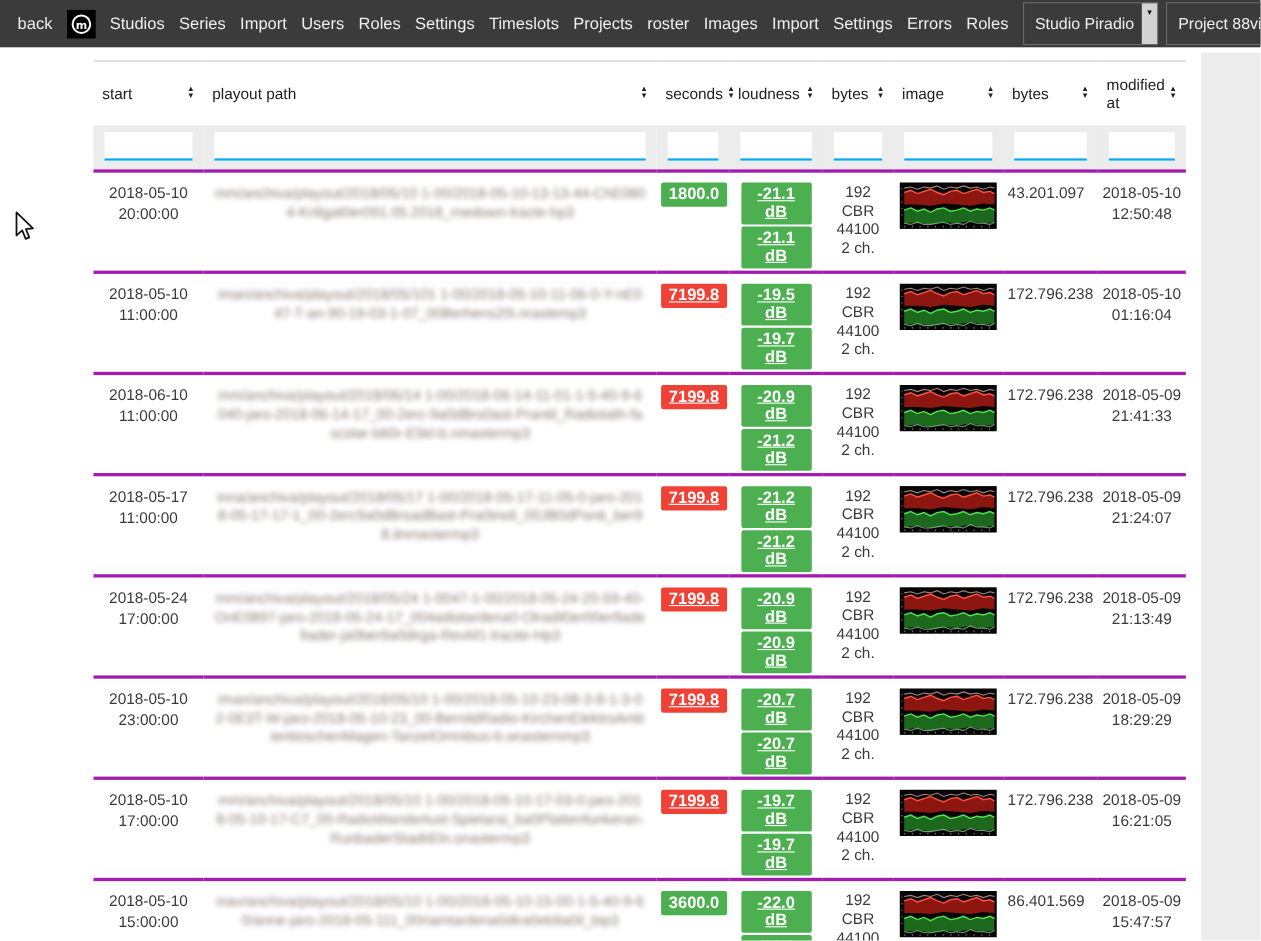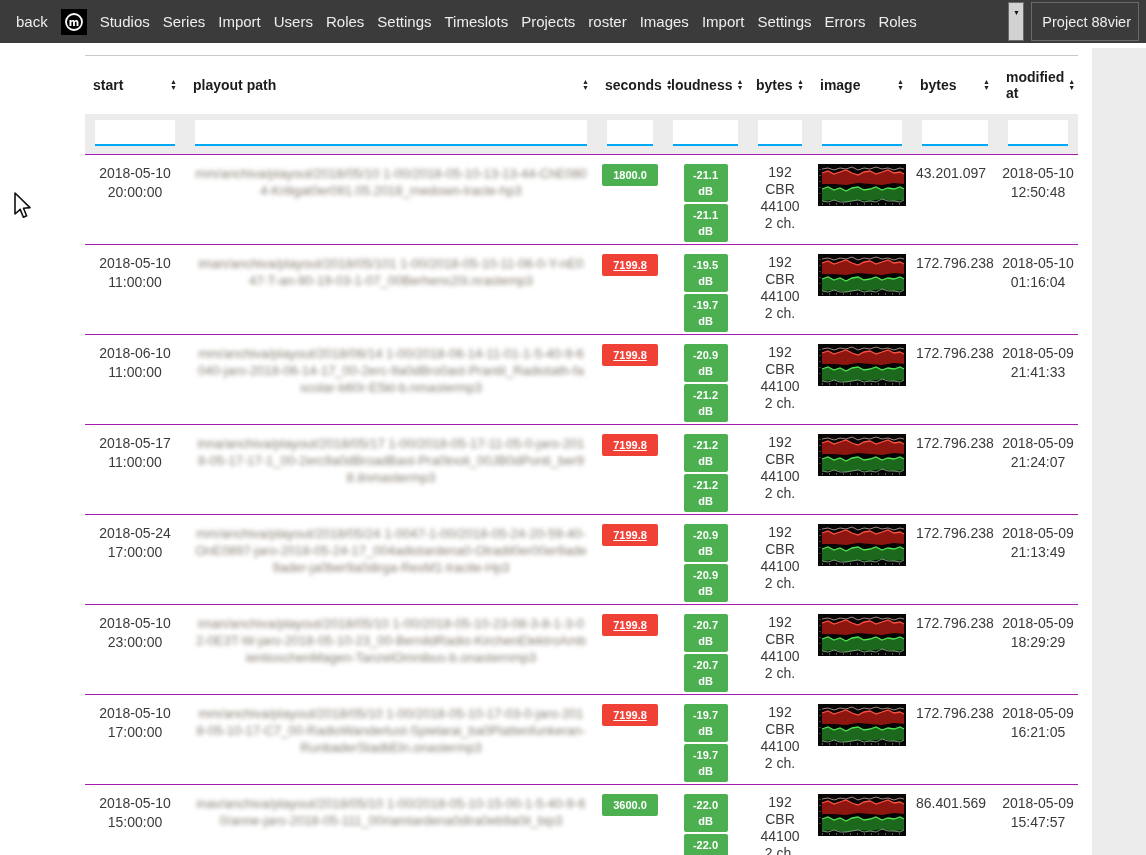--- a/index.html
+++ b/index.html
@@ -31,41 +31,41 @@
   }
 
   .right-gutter { position:absolute; top:48px; right:0; width:54px; height:807px; background:#ececec; }
 
   
   .content { margin:12px 0 0 85px; width:993px; }
   table { border-collapse:collapse; table-layout:fixed; width:993px; border-top:1px solid #c9c9c9; }
   thead th { height:58px; vertical-align:middle; padding:0 8px; }
   .th-inner {
     display:flex; align-items:center; justify-content:space-between;
-    font-weight:bold; font-size:14px; color:#1c1c1c; text-align:left; line-height:16px;
+    font-weight:normal; font-size:14px; color:#1c1c1c; text-align:left; line-height:16px;
   }
   .sort { display:flex; flex-direction:column; font-size:7px; line-height:6px; color:#222; margin-left:4px; flex:0 0 auto; }
 
   .filter-row td { background:#ececec; padding:6px 10px 8px; }
   .filter-row input {
     width:100%; height:26px; border:none; outline:none; background:#fff;
     border-bottom:2px solid var(--filter-accent,#03a9f4); padding:2px 4px; font-size:13px;
   }
 
-  tbody tr { border-top:1px solid #a21caf; height:61px; }
+  tbody tr { border-top:3px solid #a21caf; height:61px; }
   tbody td { vertical-align:top; padding:9px 4px 0; text-align:center; font-size:14px; color:#3a3a3a; line-height:19px; }
   td.path-cell { padding:10px 10px 0; }
   .path-text { font-size:13px; line-height:17px; color:#8a8075; filter:blur(2.3px); word-break:break-all; }
   .badge {
     display:inline-block; min-width:56px; padding:3px 7px; border-radius:2px;
-    color:#fff; font-weight:bold; font-size:11px; line-height:16px; text-align:center;
+    color:#fff; font-weight:bold; font-size:15px; line-height:16px; text-align:center;
   }
   .badge.ok    { background:var(--badge-ok,#4caf50); }
   .badge.alert { background:var(--badge-alert,#f04137);text-decoration:underline; }
-  .loud .badge { display:block; margin:0 auto 2px; width:44px; min-width:0; }
+  .loud .badge { display:block; margin:0 auto 2px; width:64px; min-width:0;text-decoration:underline; }
   .format-cell div { font-size:14px; line-height:17px; }
   .bytes-cell { text-align:right; padding-right:12px; }
   .wf { display:inline-block; background:#050505; }
 
   .cursor { position:absolute; left:12px; top:192px; z-index:50; }
 </style>
 </head>
 <body>
 
 <div class="navbar">
@@ -85,20 +85,21 @@
   <a>Timeslots</a>
   <a>Projects</a>
   <a>roster</a>
   <a>Images</a>
   <a>Import</a>
   <a>Settings</a>
   <a>Errors</a>
   <a>Roles</a>
   <div class="nav-right">
     <div class="nav-select">
+      <span class="lbl">Studio Piradio</span>
       <span class="sel-strip">▼</span>
     </div>
     <div class="nav-select">
       <span class="lbl">Project 88vier</span>
 
     </div>
 
   </div>
 </div>
 

